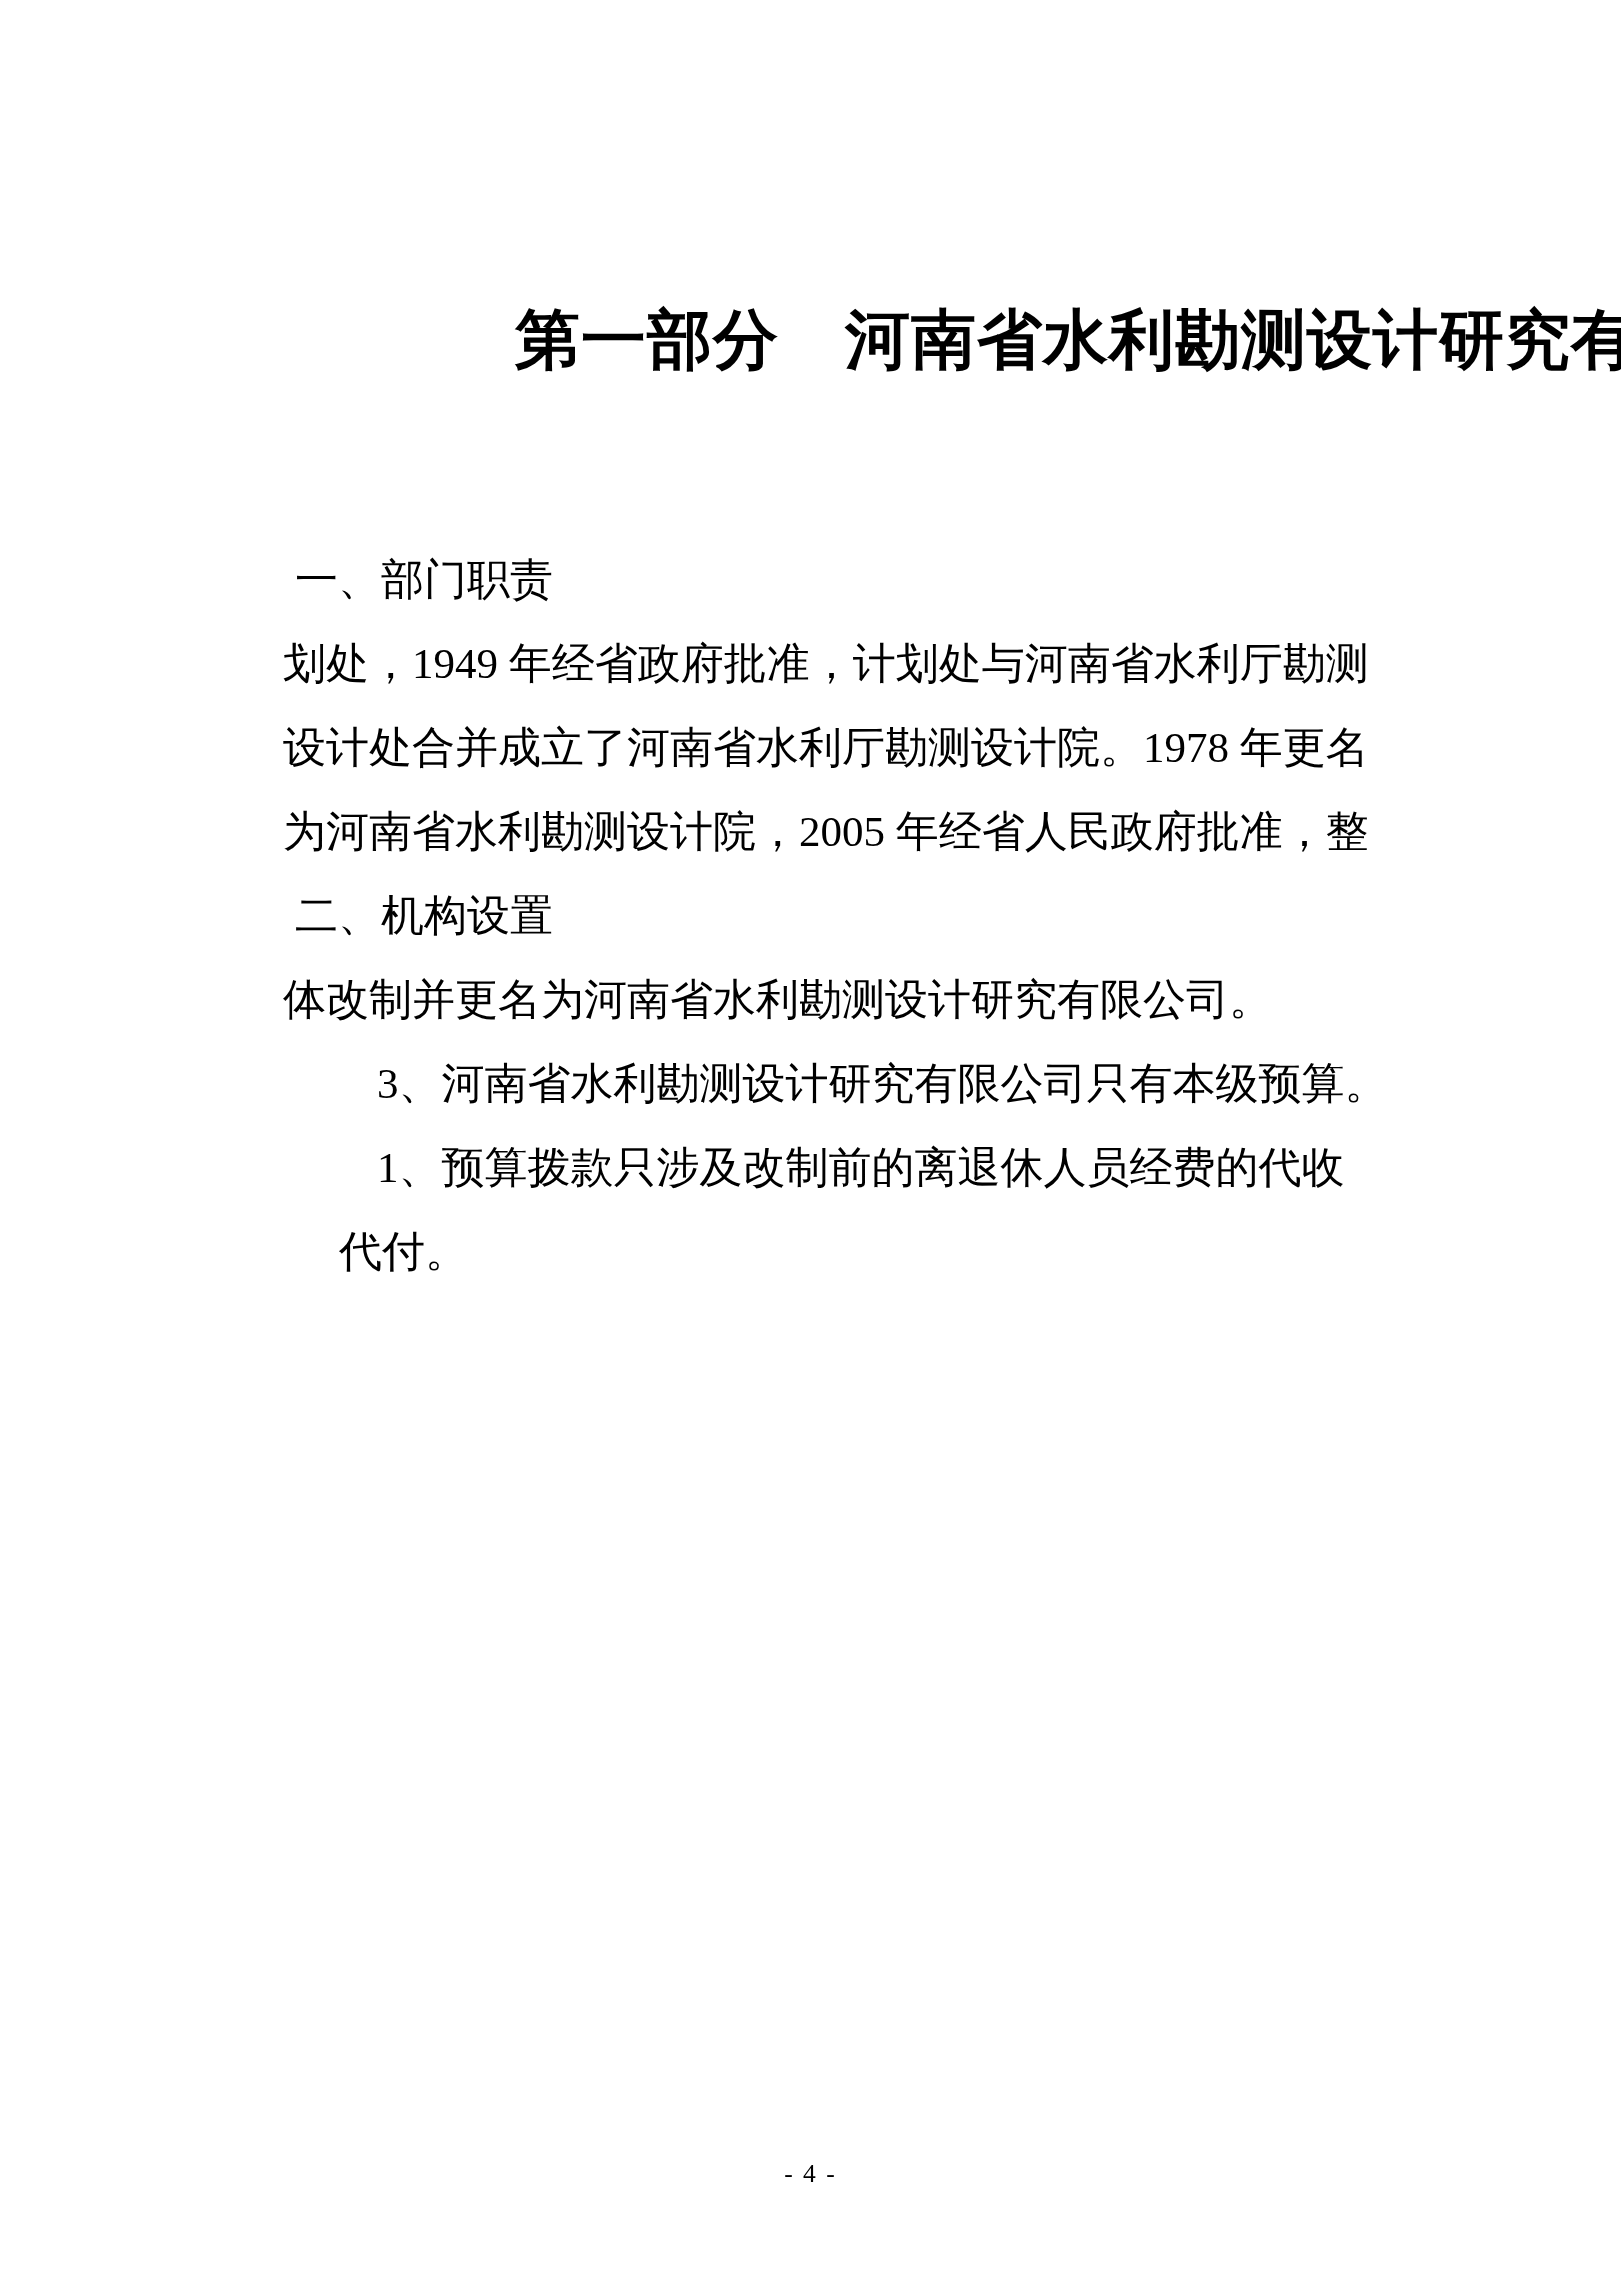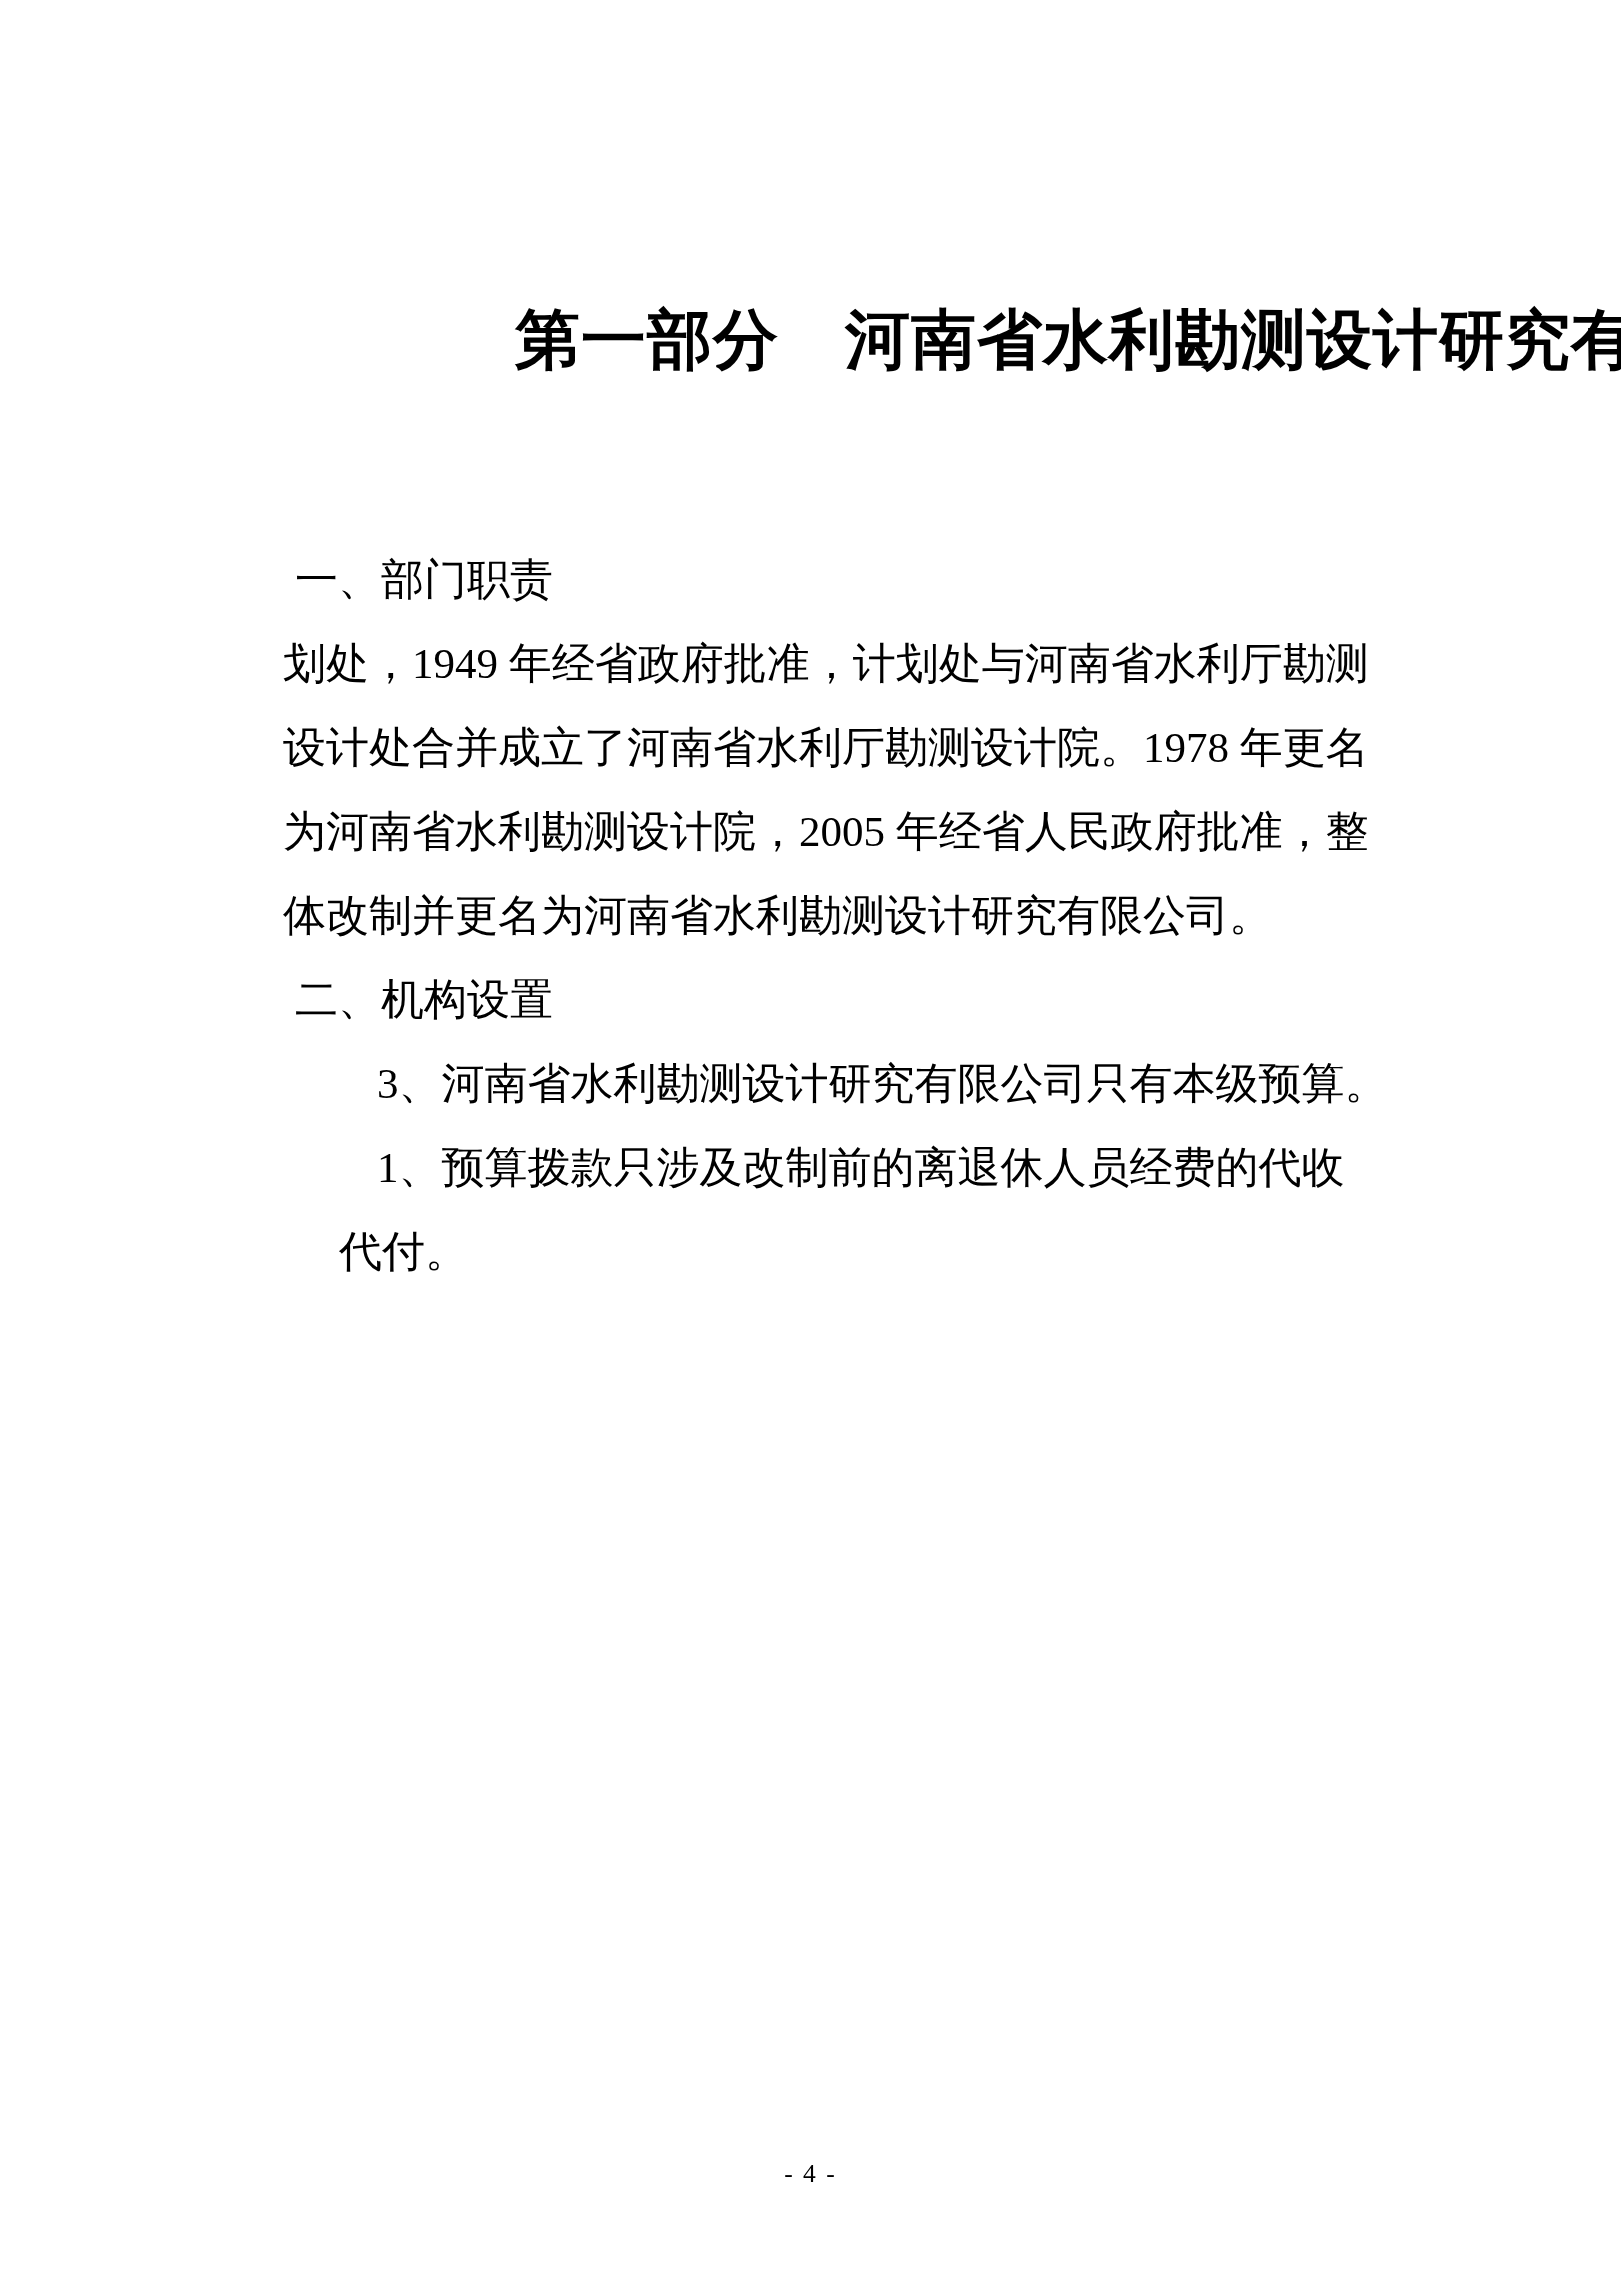--- a/index.html
+++ b/index.html
@@ -69,22 +69,22 @@
 
   <h1 class="doc-title">
     <span class="title-line">第一部分　河南省水利勘测设计研究有</span>
   </h1>
 
   <div class="doc-body" id="doc-body">
       <div class="line heading">一、部门职责</div>
       <div class="line paragraph-line">划处，1949 年经省政府批准，计划处与河南省水利厅勘测</div>
       <div class="line paragraph-line">设计处合并成立了河南省水利厅勘测设计院。1978 年更名</div>
       <div class="line paragraph-line">为河南省水利勘测设计院，2005 年经省人民政府批准，整</div>
+      <div class="line heading">二、机构设置</div>
       <div class="line paragraph-line">体改制并更名为河南省水利勘测设计研究有限公司。</div>
-      <div class="line heading">二、机构设置</div>
       <div class="line list-item">3、河南省水利勘测设计研究有限公司只有本级预算。</div>
       <div class="line list-item">1、预算拨款只涉及改制前的离退休人员经费的代收</div>
       <div class="line continuation">代付。</div>
     </div>
 
   <div class="page-footer">
     <span>- 4 -</span>
   </div>
 
 </div>

